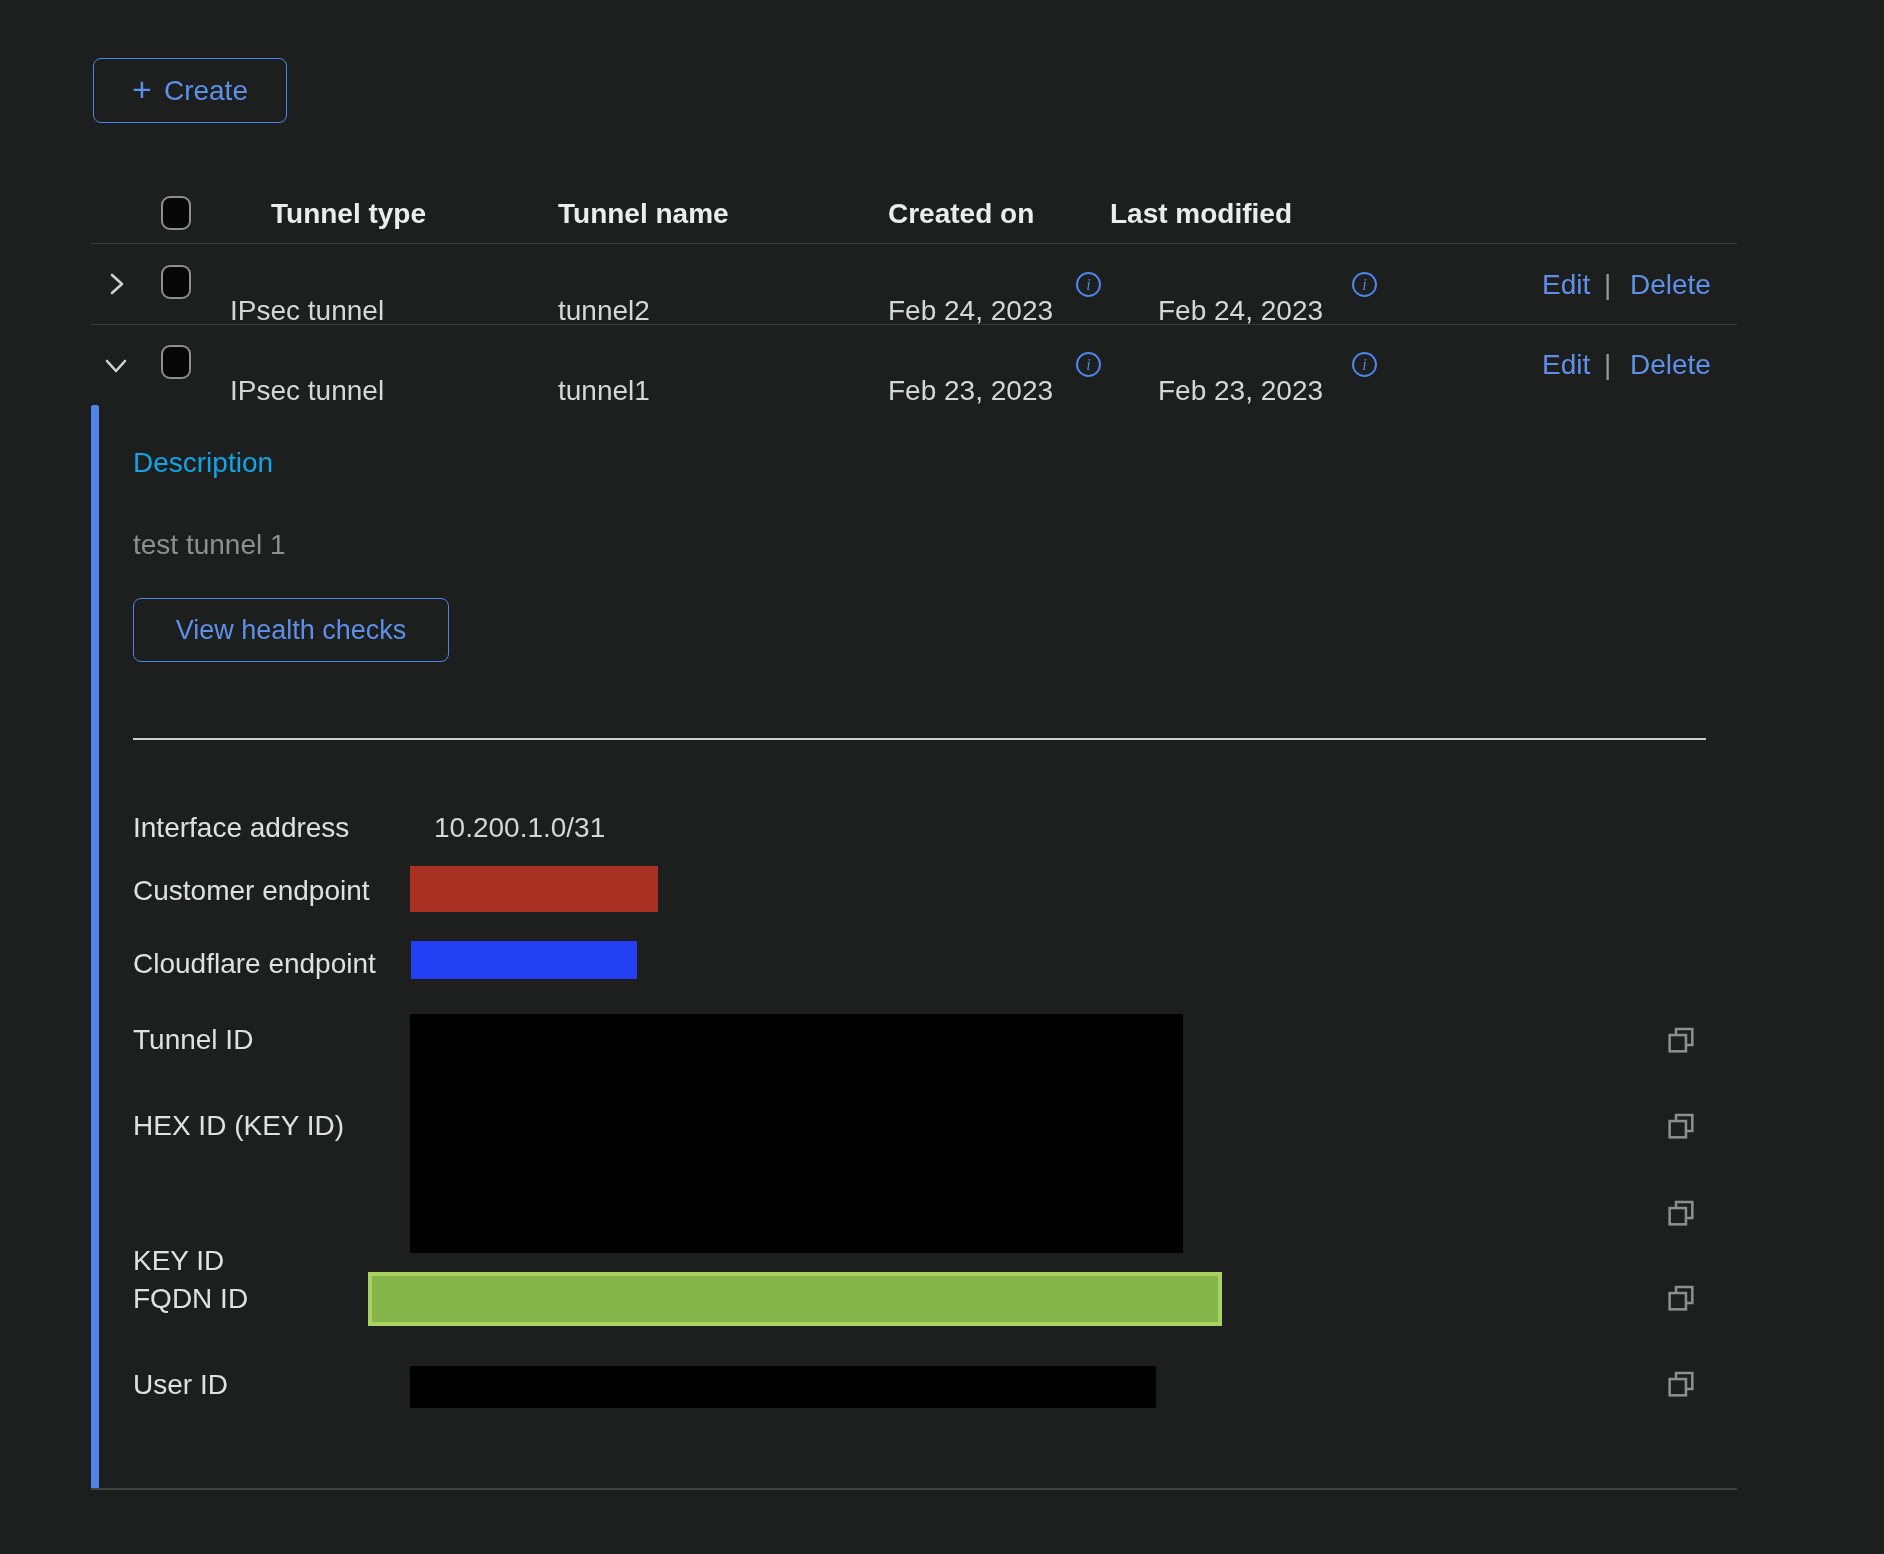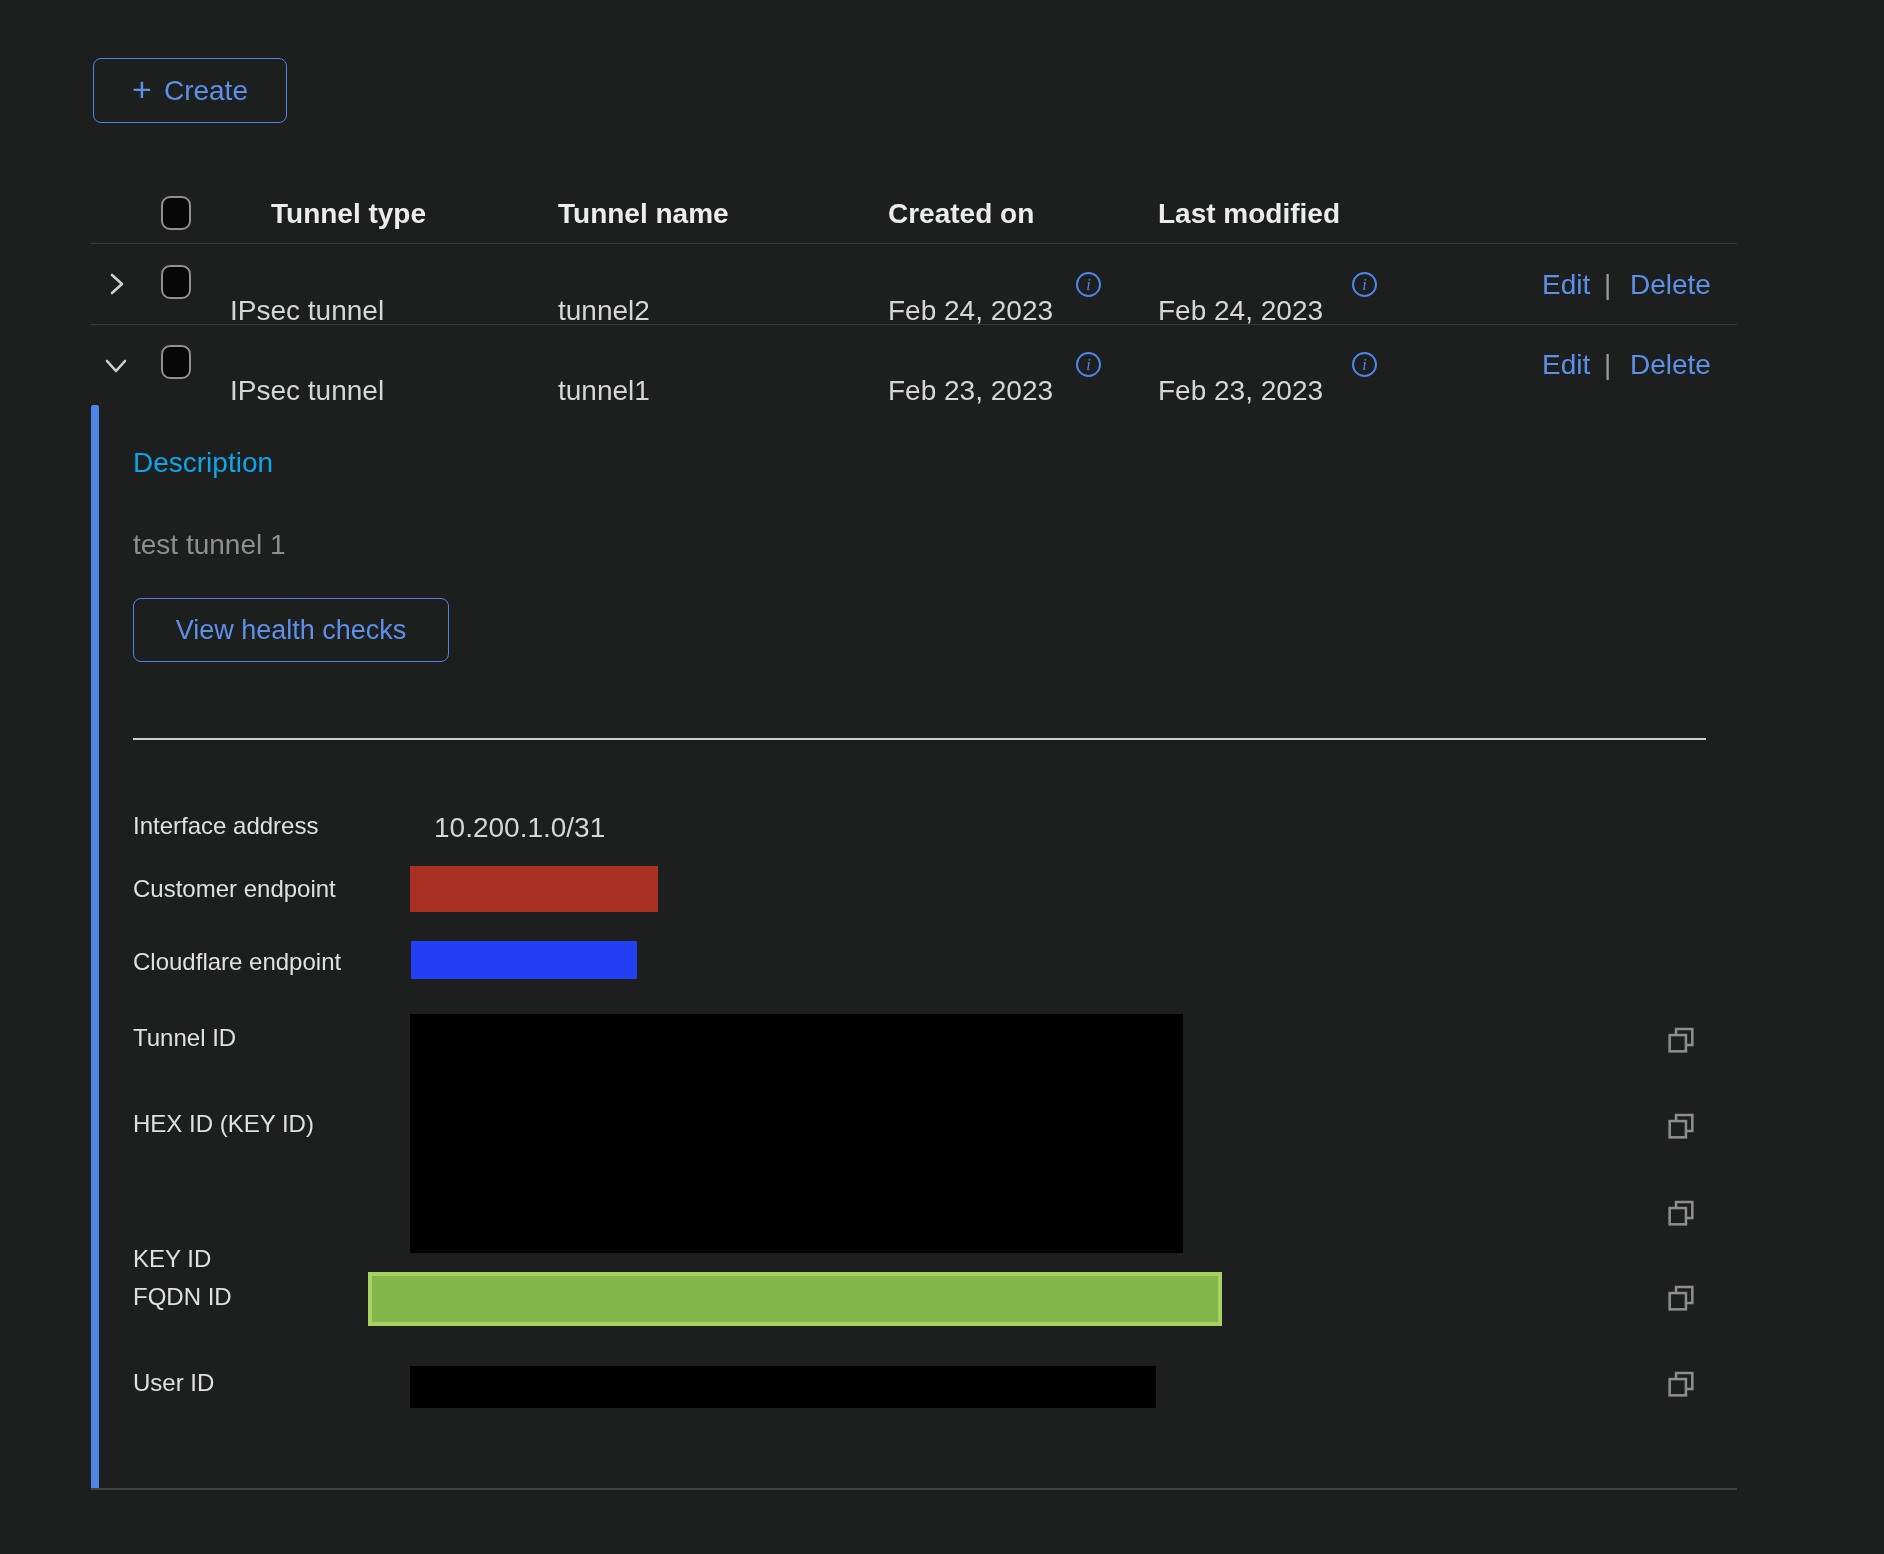--- a/index.html
+++ b/index.html
@@ -41,21 +41,21 @@
   
   .expand-bar{left:91px;top:405px;width:8px;height:1084px;background:var(--accent);border-radius:2px;}
   .desc-label{left:133px;top:447px;font-size:28px;color:#0ea5e9;}
   .desc-value{left:133px;top:529px;font-size:28px;color:var(--muted);}
   .health-btn{
     left:133px;top:598px;width:316px;height:64px;border:1.5px solid var(--accent);border-radius:8px;
     background:transparent;color:#5d90e8;font-size:27px;cursor:pointer;
     font-family:"Liberation Sans", sans-serif;
   }
   .divider{left:133px;top:738px;width:1573px;height:2px;background:var(--divider);}
-  .field-label{left:133px;font-size:24px;color:#e0e0e0;white-space:nowrap;}
+  .field-label{left:133px;font-size:28px;color:#e0e0e0;white-space:nowrap;}
   .field-value{font-size:28px;color:var(--text);white-space:nowrap;}
   .redact{position:absolute;}
   .redact-red{left:410px;top:866px;width:248px;height:46px;background:var(--red);}
   .redact-blue{left:411px;top:941px;width:226px;height:38px;background:var(--blue);}
   .redact-black-group{left:410px;top:1014px;width:773px;height:239px;background:var(--black);}
   .redact-green{left:368px;top:1272px;width:854px;height:54px;background:var(--green-fill);border:4px solid var(--green-border);}
   .redact-black-user{left:410px;top:1366px;width:746px;height:42px;background:var(--black);}
   .copy-btn{left:1664px;width:34px;height:34px;background:transparent;border:none;cursor:pointer;padding:0;}
   .copy-btn svg{display:block;}
   .bottom-line{left:91px;top:1488px;width:1646px;height:2px;background:#414141;}
@@ -67,21 +67,21 @@
 
   <button class="abs create-btn">
     <span class="plus-glyph">+</span>
     <span>Create</span>
   </button>
 
   <span class="abs checkbox" style="left:161px;top:196px;"></span>
   <span class="abs th" style="left:230px;margin-left:41px;">Tunnel type</span>
   <span class="abs th" style="left:558px;">Tunnel name</span>
   <span class="abs th" style="left:888px;">Created on</span>
-  <span class="abs th" style="left:1158px;text-align:right;">Last modified</span>
+  <span class="abs th" style="left:1110px;text-align:right;">Last modified</span>
   <div class="abs hline" style="top:243px;"></div>
 
   <div>
     <span class="abs" style="left:104px;top:270px;">
       <svg class="chev" viewBox="0 0 26 28">
           <polyline points="8,5 18,14 8,23" fill="none" stroke="#d0d0d0" stroke-width="2.6" stroke-linecap="round" stroke-linejoin="round"></polyline>
         </svg>
     </span>
     <span class="abs checkbox" style="left:161px;top:265px;"></span>
     <span class="abs cell" style="left:230px;top:269px;">IPsec tunnel</span>

